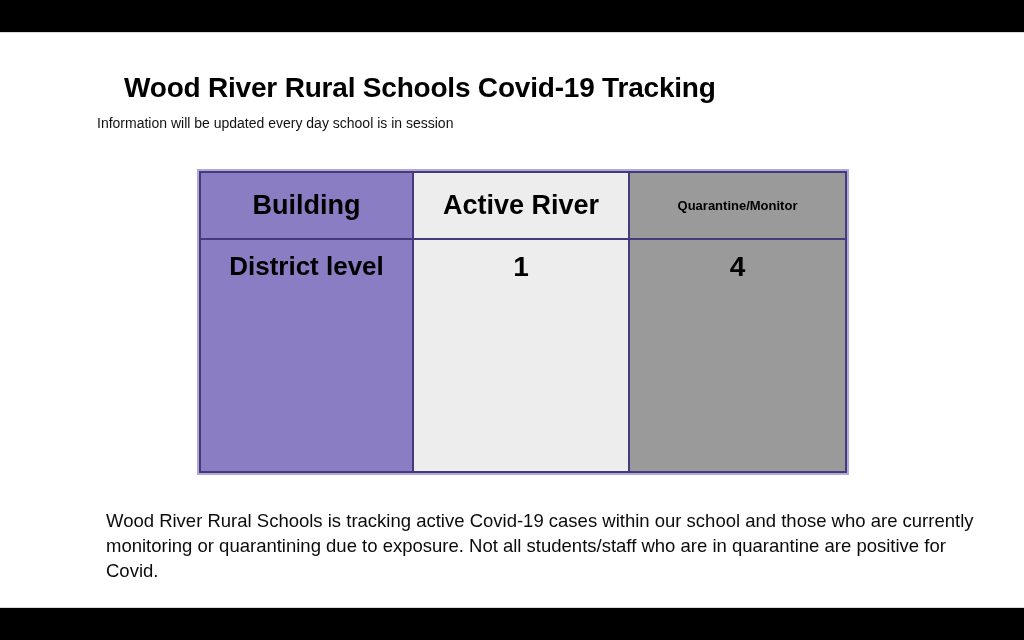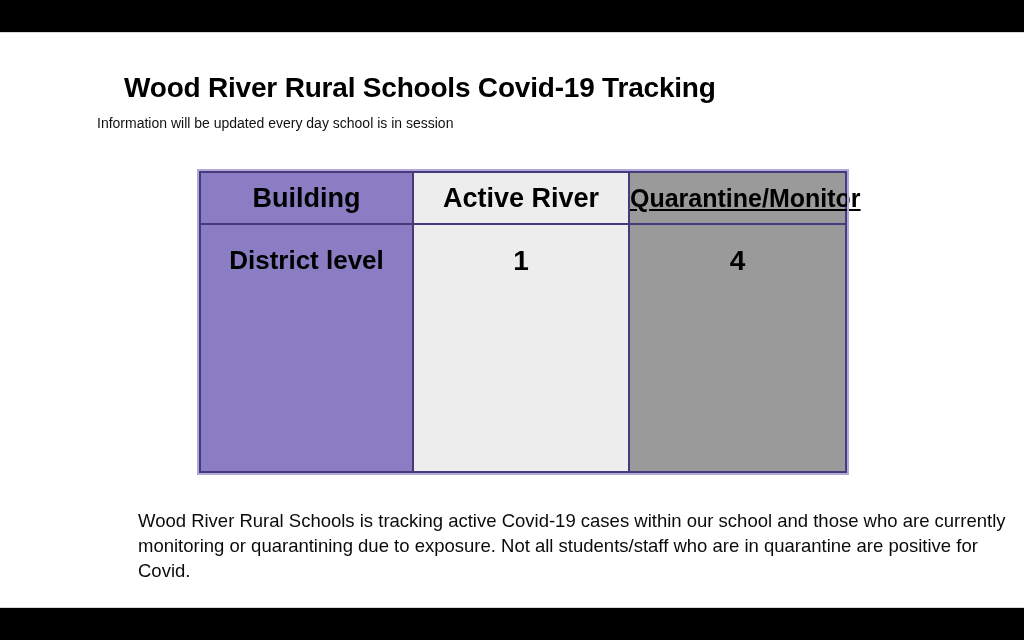--- a/index.html
+++ b/index.html
@@ -38,34 +38,34 @@
     width:646px;height:302px;
     border-collapse:collapse;table-layout:fixed;
     outline:2px solid var(--glow);
   }
   table.tracking td, table.tracking th{
     border:2px solid var(--border);
     text-align:center;
     font-weight:bold;
     color:#000;
   }
-  tr.header-row{height:52px;}
+  tr.header-row{height:67px;}
   tr.data-row{height:80px;}
   th{vertical-align:middle;}
-  td{vertical-align:top;padding-top:20px;}
+  td{vertical-align:top;padding-top:11px;}
   .col-building{background:var(--purple);width:213px;}
   .col-active{background:var(--light);width:216px;}
   .col-quarantine{background:var(--gray);width:217px;}
   th.col-building, th.col-active{font-size:27px;}
-  th.col-quarantine{font-size:25px;text-decoration:underline;}
+  th.col-quarantine{font-size:13px;}
   td.col-building{font-size:26px;}
   td.col-active, td.col-quarantine{font-size:28px;}
   .footer-note{
     position:absolute;left:106px;top:508px;width:872px;
-    font-size:18.5px;line-height:25px;color:#0b0b0b;margin-left:32px;
+    font-size:18.5px;line-height:25px;color:#0b0b0b;
   }
 </style>
 </head>
 <body>
 
 <div class="letterbox top"></div>
 
 <div class="slide">
 
   <h1 class="slide-title">Wood River Rural Schools Covid-19 Tracking</h1>

